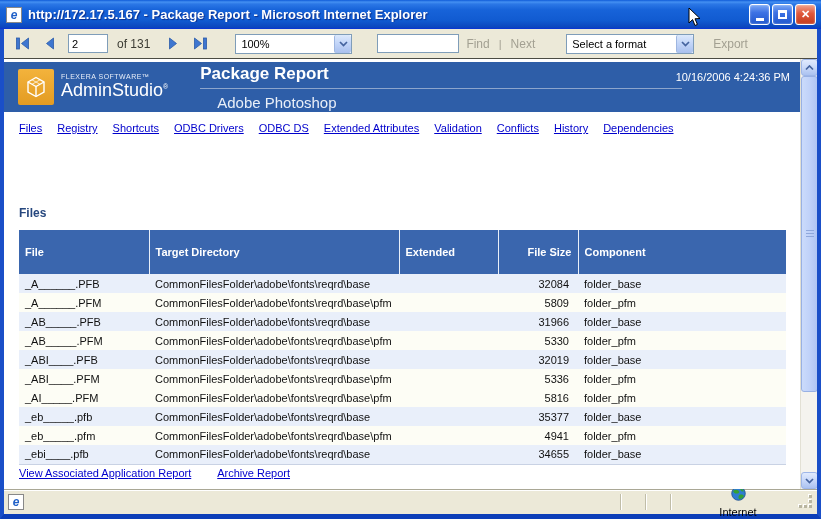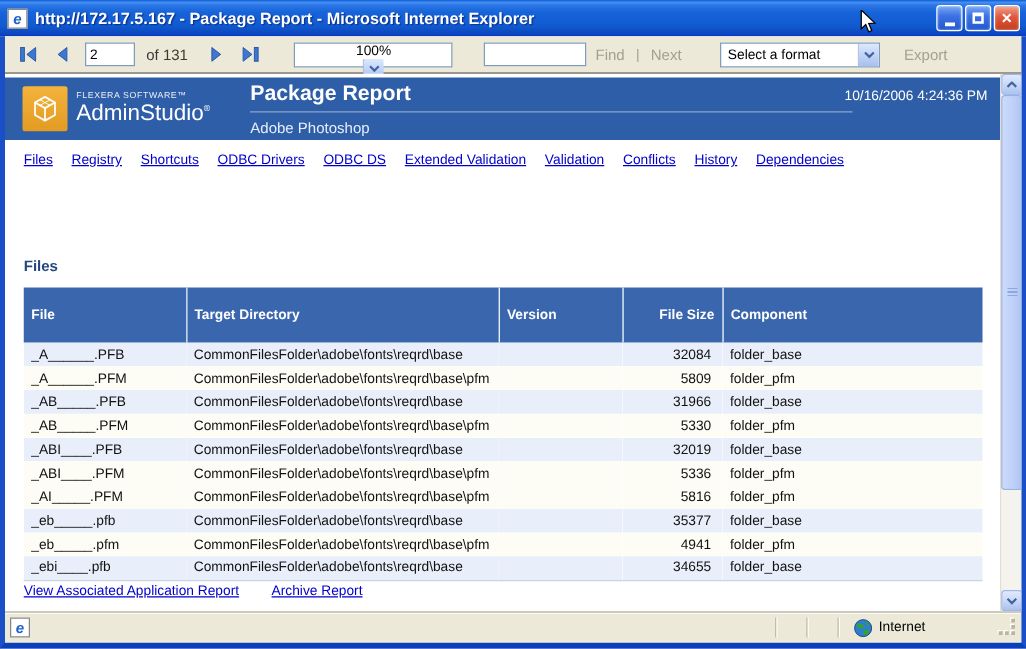--- a/index.html
+++ b/index.html
@@ -75,21 +75,21 @@
     height:20px; border:1px solid #7F9DB9; background:#fff;
     display:flex; align-items:center; cursor:pointer;
   }
   .xp-select .sel-text { flex:1 1 auto; padding:0 5px; font-size:11px; color:#000; white-space:nowrap; }
   .dd-btn {
     width:17px; height:18px; flex:0 0 17px;
     background:linear-gradient(180deg,#DCE9FC 0%,#C1D4F8 50%,#A9C0EE 100%);
     border-left:1px solid #9EB6E0; border-radius:2px;
     display:flex; align-items:center; justify-content:center;
   }
-  .zoom-select { width:127px; margin-left:18px;flex-direction:column; }
+  .zoom-select { width:117px; margin-left:18px; }
   .find-input {
     width:82px; height:19px; border:1px solid #7F9DB9;
     margin-left:18px; font-size:11px; padding:1px 3px;
     font-family:"Liberation Sans",sans-serif;
   }
   .gray-cmd { color:#A3A092; font-size:12px; cursor:default; }
   .cmd-sep { color:#A3A092; margin:0 2px; }
   .format-select { width:128px; margin-left:24px; }
   
   .content {
@@ -110,21 +110,21 @@
     border-radius:2px; display:flex; align-items:center; justify-content:center;
     flex:0 0 36px;
   }
   .brand-text { margin-left:7px; line-height:1.1; }
   .brand-top { font-size:7px; letter-spacing:.5px; color:#E8EEF8; }
   .brand-name { font-size:18px; color:#fff; font-weight:normal; }
   .brand-name sup { font-size:7px; }
   .band-title-block { margin-left:32px; width:482px; }
   .band-title { font-size:17px; font-weight:bold; color:#ffffff; padding-bottom:4px; }
   .band-rule { border-top:1px solid #8CA5CC; }
-  .band-subtitle { font-size:12px; color:#E9EFF8; padding-top:5px; }
+  .band-subtitle { font-size:15px; color:#E9EFF8; padding-top:5px;margin-left:17px; }
   .band-date { position:absolute; top:9px; right:10px; font-size:11px; color:#fff; }
   
   .report-nav { margin:10px 0 0 15px; height:14px; display:flex; gap:15px; font-size:11px; }
   a.link { color:#0000CC; text-decoration:underline; cursor:pointer; white-space:nowrap; }
   
   .section-heading { margin:70px 0 0 15px; font-size:12px; font-weight:bold; color:#26477E; height:15px; }
   table.files {
     margin:9px 0 0 15px; border-collapse:collapse;
     width:767px; table-layout:fixed;
     font-size:11px; color:#111;
@@ -169,21 +169,21 @@
   .statusbar {
     flex:0 0 25px; height:25px;
     background:#ECE9D8;
     border-top:1px solid #A9A795;
     box-shadow:inset 0 1px 0 #FFFFFF;
     display:flex; align-items:center;
     padding:0 4px; font-size:11px; color:#000;
   }
   .status-main { flex:1 1 auto; display:flex; align-items:center; gap:5px; }
   .status-sep { width:1px; height:16px; background:#C0BDA8; box-shadow:1px 0 0 #fff; margin:0 12px; }
-  .status-zone { display:flex; align-items:center; gap:5px; width:110px; }
+  .status-zone { display:flex; align-items:center; gap:5px; width:110px;flex-direction:column; }
   .resize-grip { width:14px; height:14px; position:relative; margin-left:6px; }
   .resize-grip i {
     position:absolute; width:3px; height:3px; background:#B8B5A0;
     box-shadow:-1px -1px 0 #fff;
   }
   .resize-grip i:nth-child(1){ right:1px; bottom:1px; }
   .resize-grip i:nth-child(2){ right:6px; bottom:1px; }
   .resize-grip i:nth-child(3){ right:1px; bottom:6px; }
   .resize-grip i:nth-child(4){ right:11px; bottom:1px; }
   .resize-grip i:nth-child(5){ right:1px; bottom:11px; }
@@ -289,42 +289,42 @@
         </div>
         <div class="band-date">10/16/2006 4:24:36 PM</div>
       </div>
 
       <div class="report-nav">
           <a class="link">Files</a>
           <a class="link">Registry</a>
           <a class="link">Shortcuts</a>
           <a class="link">ODBC Drivers</a>
           <a class="link">ODBC DS</a>
-          <a class="link">Extended Validation</a>
+          <a class="link">Extended Attributes</a>
           <a class="link">Validation</a>
           <a class="link">Conflicts</a>
           <a class="link">History</a>
           <a class="link">Dependencies</a>
         </div>
 
       <div class="section-heading">Files</div>
 
       <table class="files">
         <colgroup>
           <col style="width:130px">
             <col style="width:250px">
             <col style="width:99px">
             <col style="width:80px">
             <col style="width:208px">
         </colgroup>
         <thead>
           <tr>
             <th>File</th>
             <th>Target Directory</th>
-            <th>Version</th>
+            <th>Extended</th>
             <th class="num">File Size</th>
             <th>Component</th>
           </tr>
         </thead>
         <tbody>
             <tr class="row-odd">
               <td>_A______.PFB</td>
               <td>CommonFilesFolder\adobe\fonts\reqrd\base</td>
               <td></td>
               <td class="num">32084</td>

